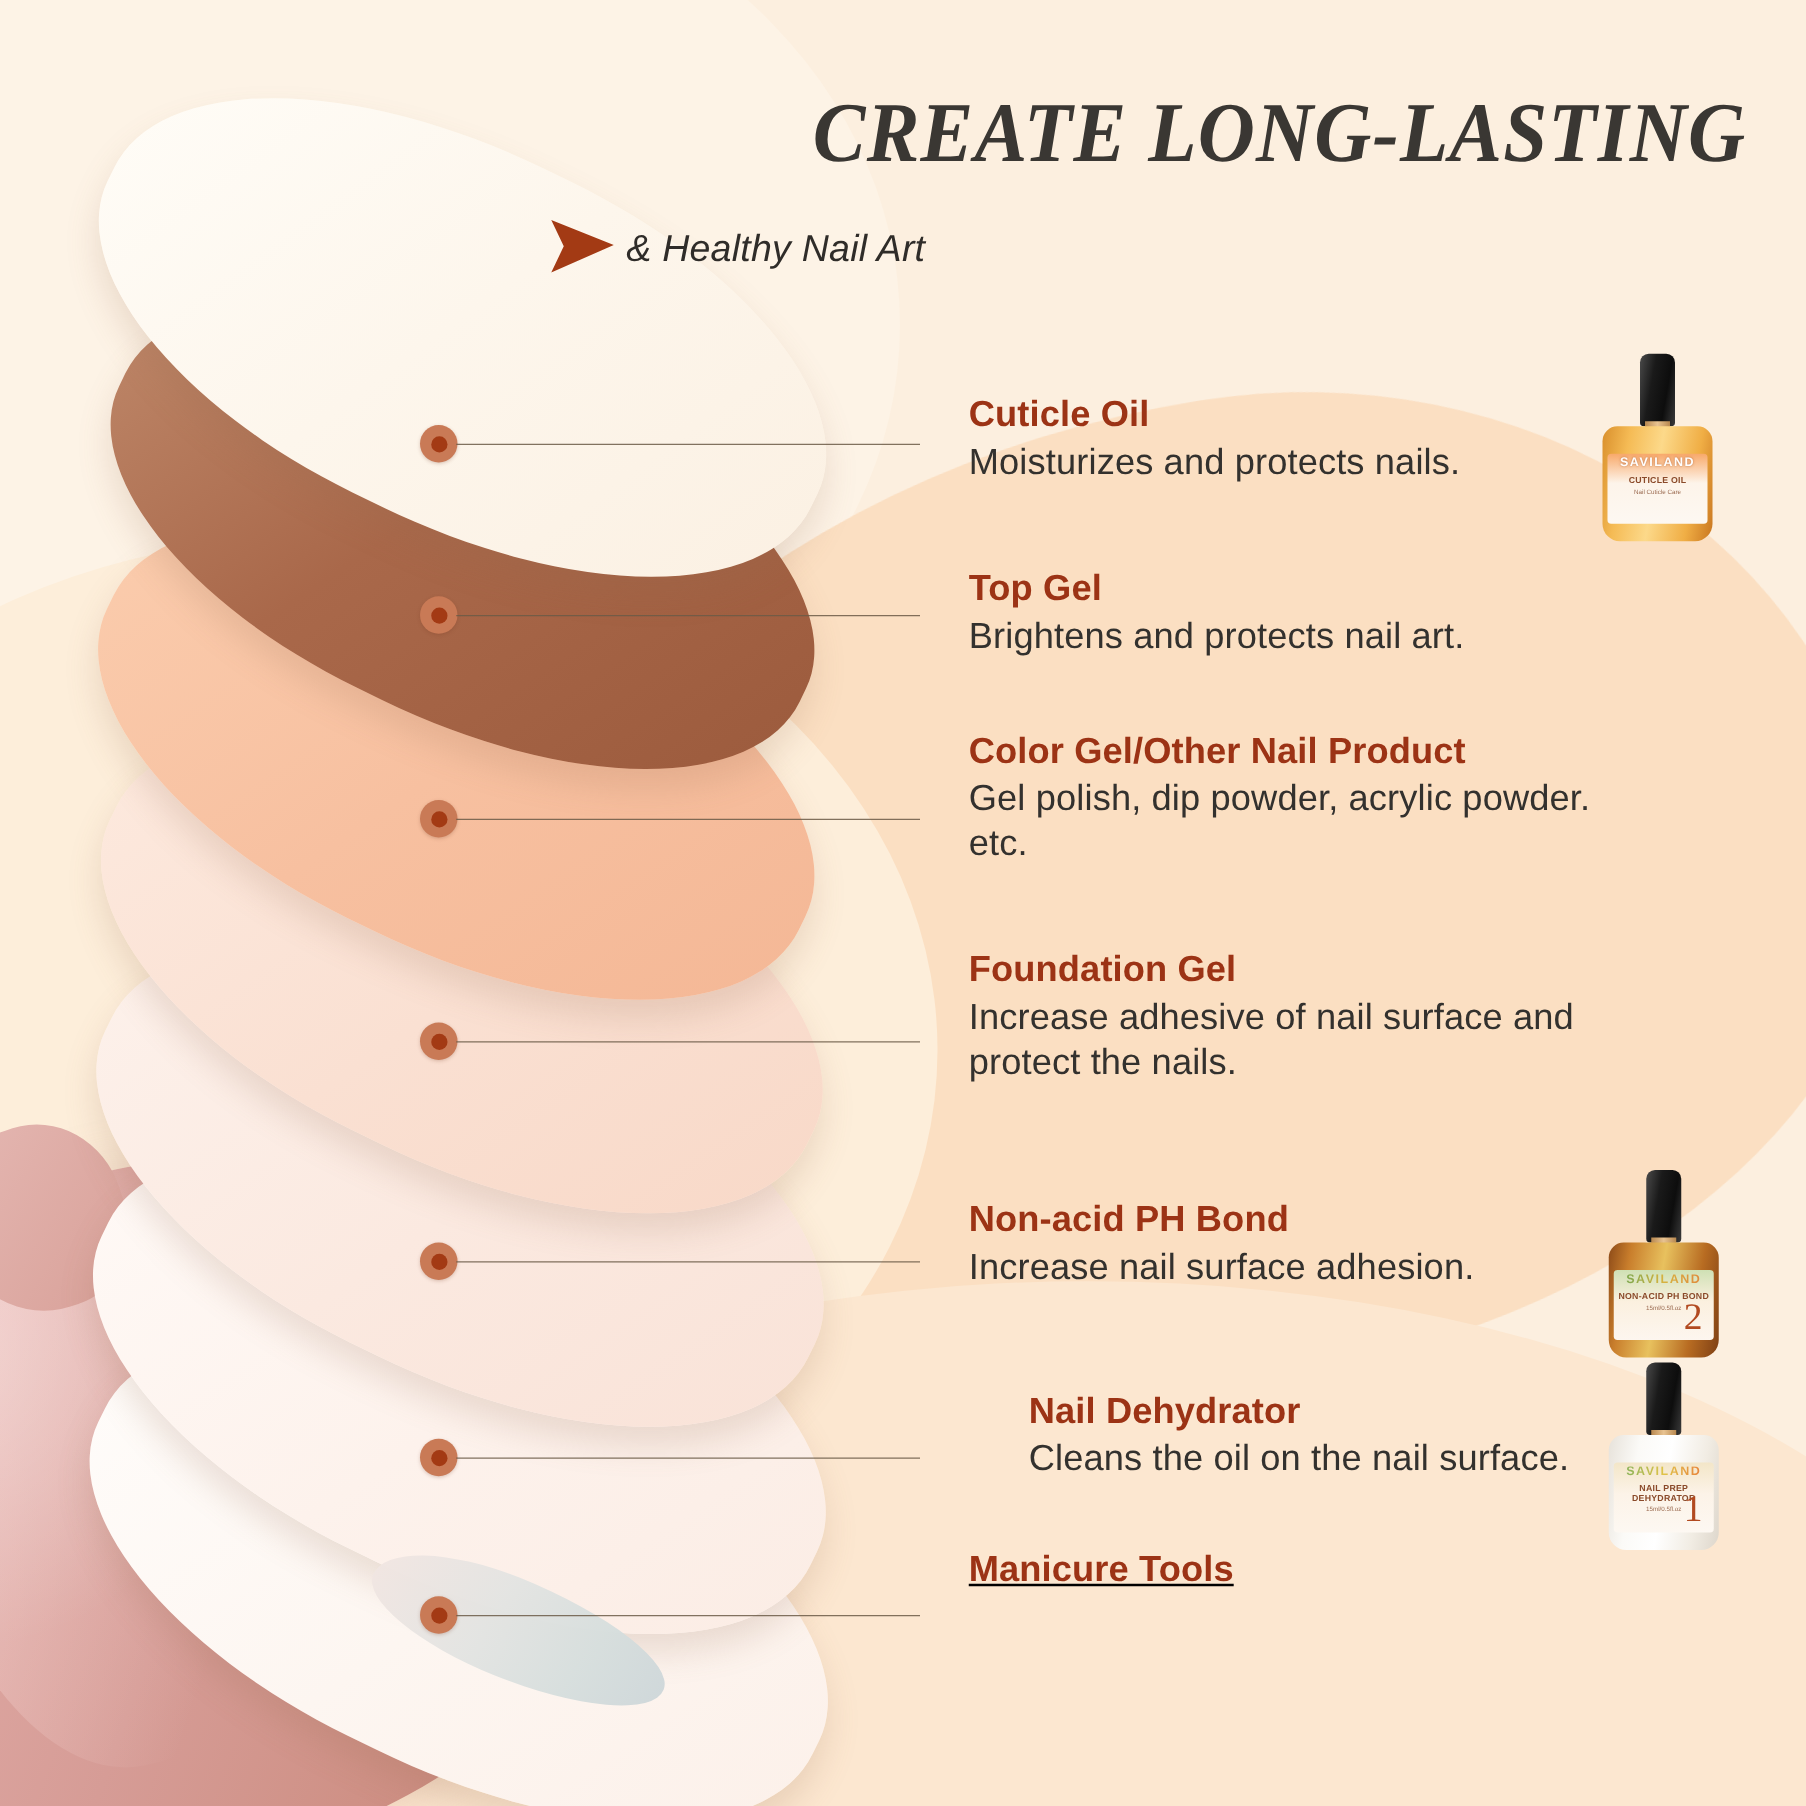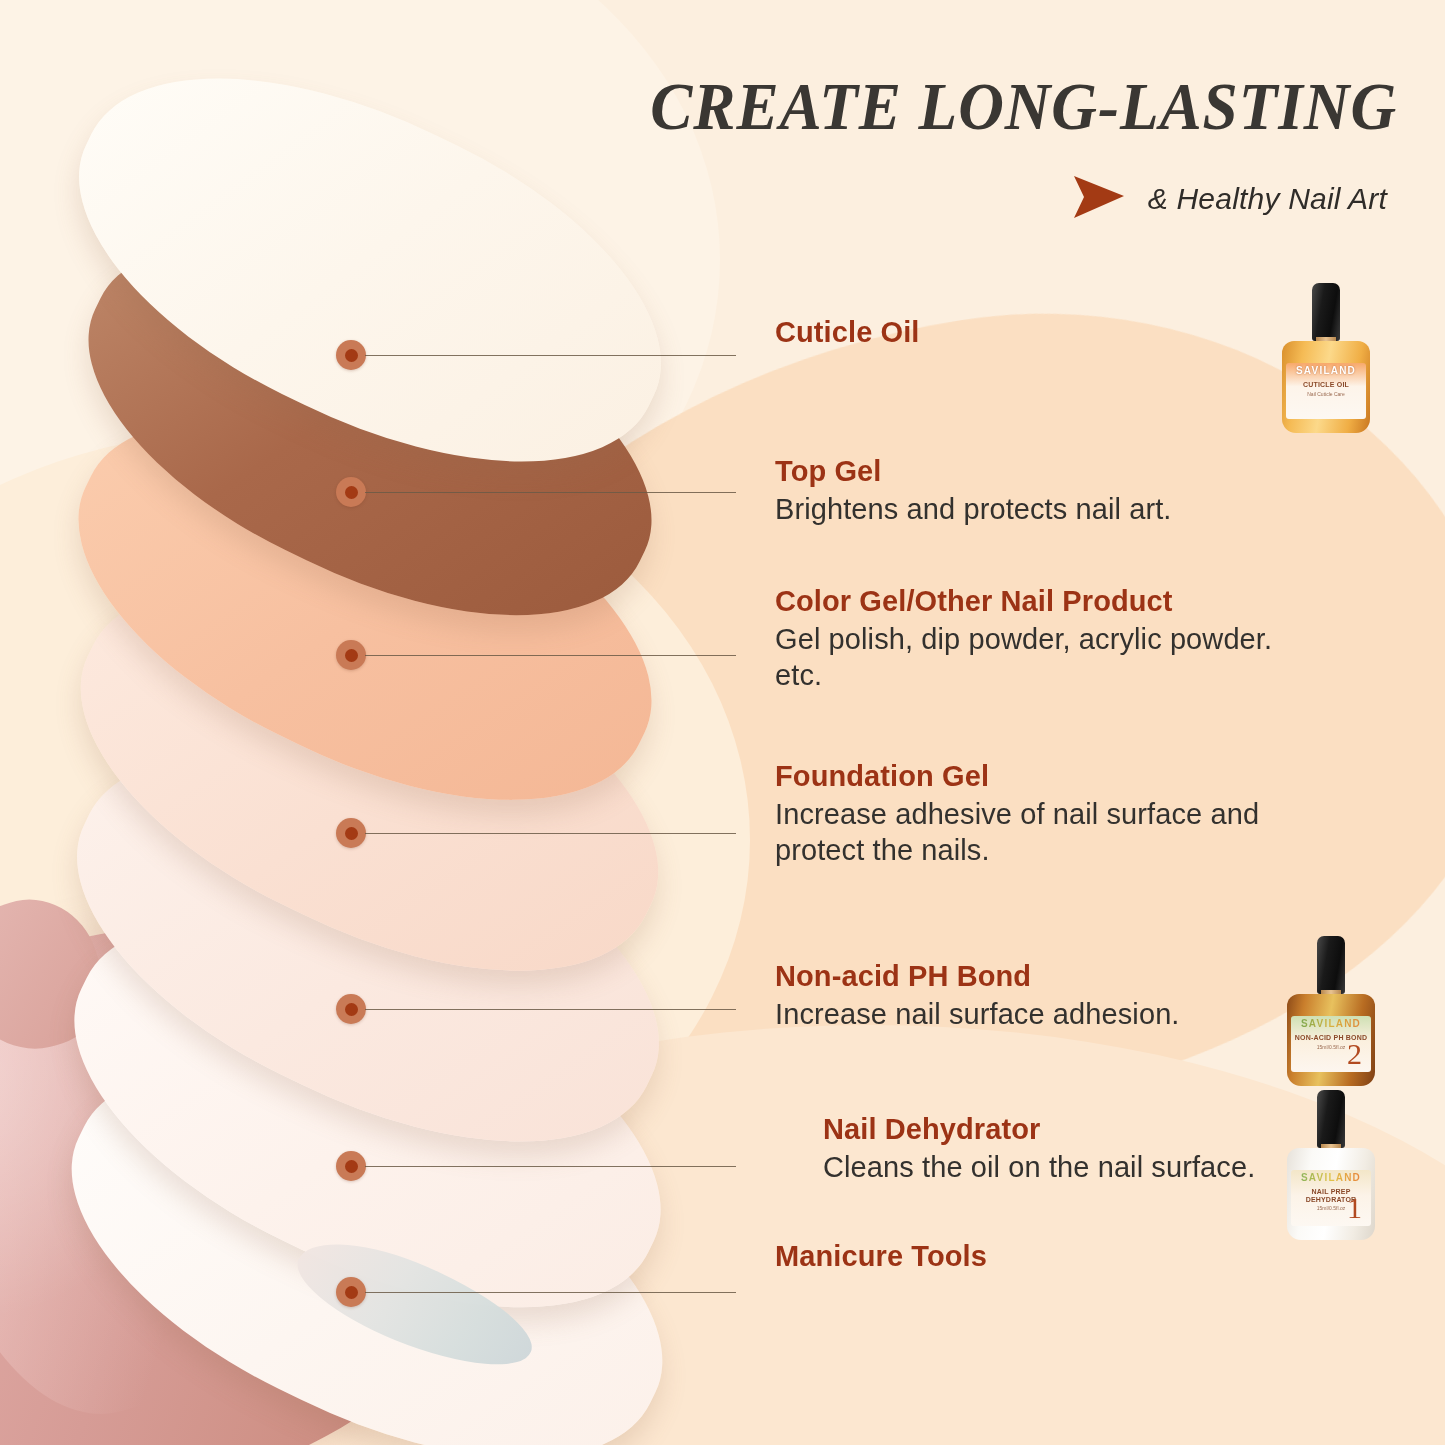--- a/index.html
+++ b/index.html
@@ -154,22 +154,22 @@
     font-family:"Liberation Serif", serif;
     font-size:68px;line-height:1.0;
     font-weight:700;letter-spacing:1px;
     color:#3a3733;
     margin:0;
     white-space:nowrap;
     transform:scaleX(.93);
     transform-origin:right center;
   }
   #subtitle-row{
-    display:flex;align-items:center;justify-content:flex-end;
-    gap:20px;margin-top:34px;padding-right:10px;
+    display:flex;align-items:center;
+    gap:6px;margin-top:34px;padding-right:10px;
   }
   #arrow-icon{display:block;}
   #subtitle{
     font-size:30px;color:#2f2c29;font-weight:400;letter-spacing:.2px;
   }
 
   
   .feature{position:absolute;left:775px;width:530px;}
   .feature h3{
     margin:0 0 4px 0;
@@ -332,20 +332,21 @@
         <svg width="58" height="46" viewBox="0 0 58 46" aria-hidden="true">
           <path d="M4 2 L54 22 L4 44 L14 23 Z" fill="#a33a14"></path>
         </svg>
       </span>
       <span id="subtitle">&amp; Healthy Nail Art</span>
     </div>
   </div>
 
   <div class="feature" style="top:316px;">
     <h3>Cuticle Oil</h3>
+    <p>Moisturizes and protects nails.</p>
   </div>
   <div class="feature" style="top:585px;">
     <h3>Color Gel/Other Nail Product</h3>
     <p>Gel polish, dip powder, acrylic powder. etc.</p>
   </div>
   <div class="feature" style="top:455px;">
     <h3>Top Gel</h3>
     <p>Brightens and protects nail art.</p>
   </div>
   <div class="feature" style="top:760px;">
@@ -353,21 +354,21 @@
     <p>Increase adhesive of nail surface and protect the nails.</p>
   </div>
   <div class="feature" style="top:960px;">
     <h3>Non-acid PH Bond</h3>
     <p>Increase nail surface adhesion.</p>
   </div>
   <div class="feature" style="top:1113px;margin-left:48px;">
     <h3>Nail Dehydrator</h3>
     <p>Cleans the oil on the nail surface.</p>
   </div>
-  <div class="feature" style="top:1240px;">
+  <div class="feature" style="top:1240px;text-decoration:underline;">
     <h3>Manicure Tools</h3>
   </div>
 
   <div class="bottle" id="bottle-cuticle-oil" style="left:1282px;top:283px;">
     <div class="cap"></div>
     <div class="neck"></div>
     <div class="body">
       <div class="label">
         <span class="brand">SAVILAND</span>
         <span class="prod-name">CUTICLE OIL</span>

